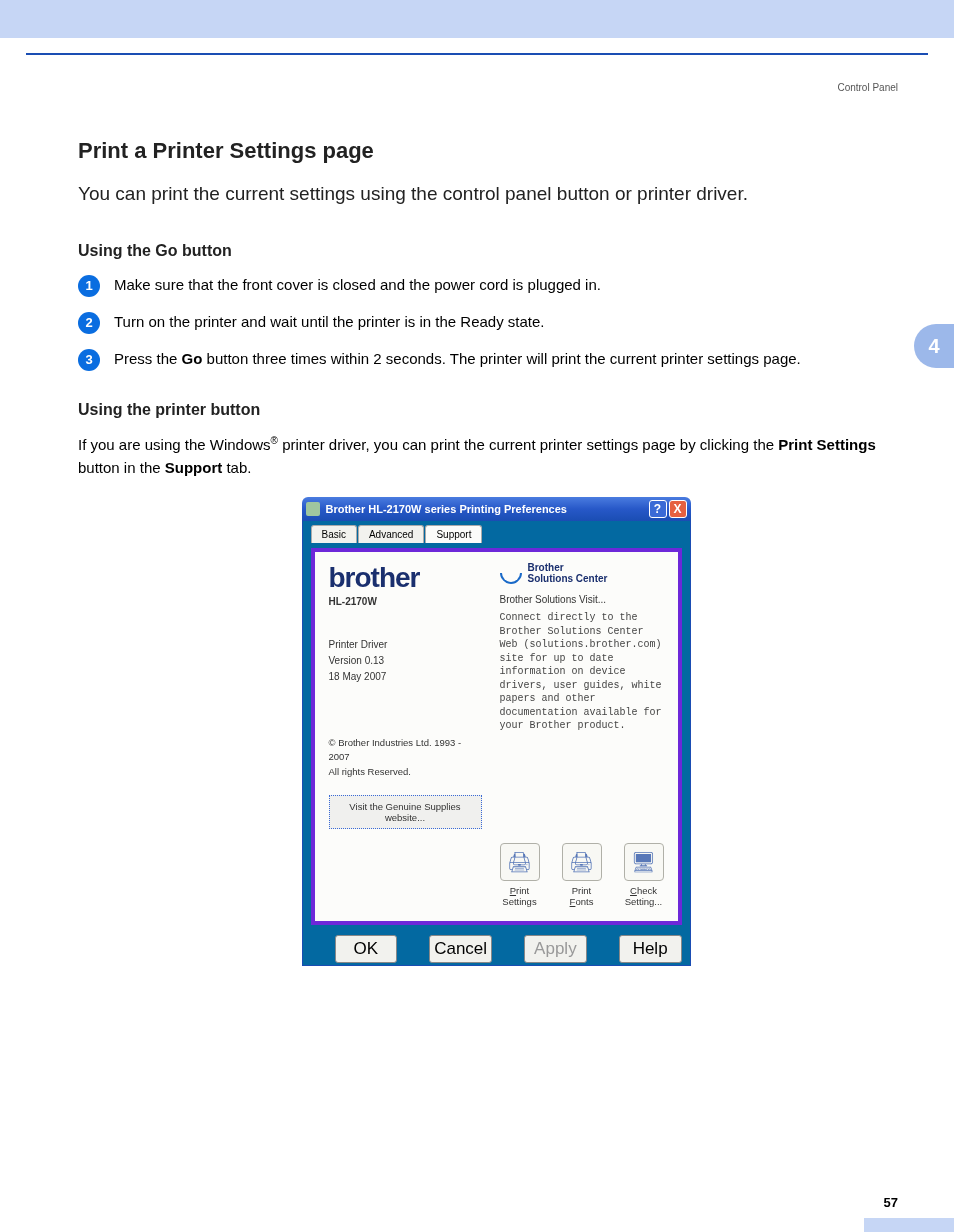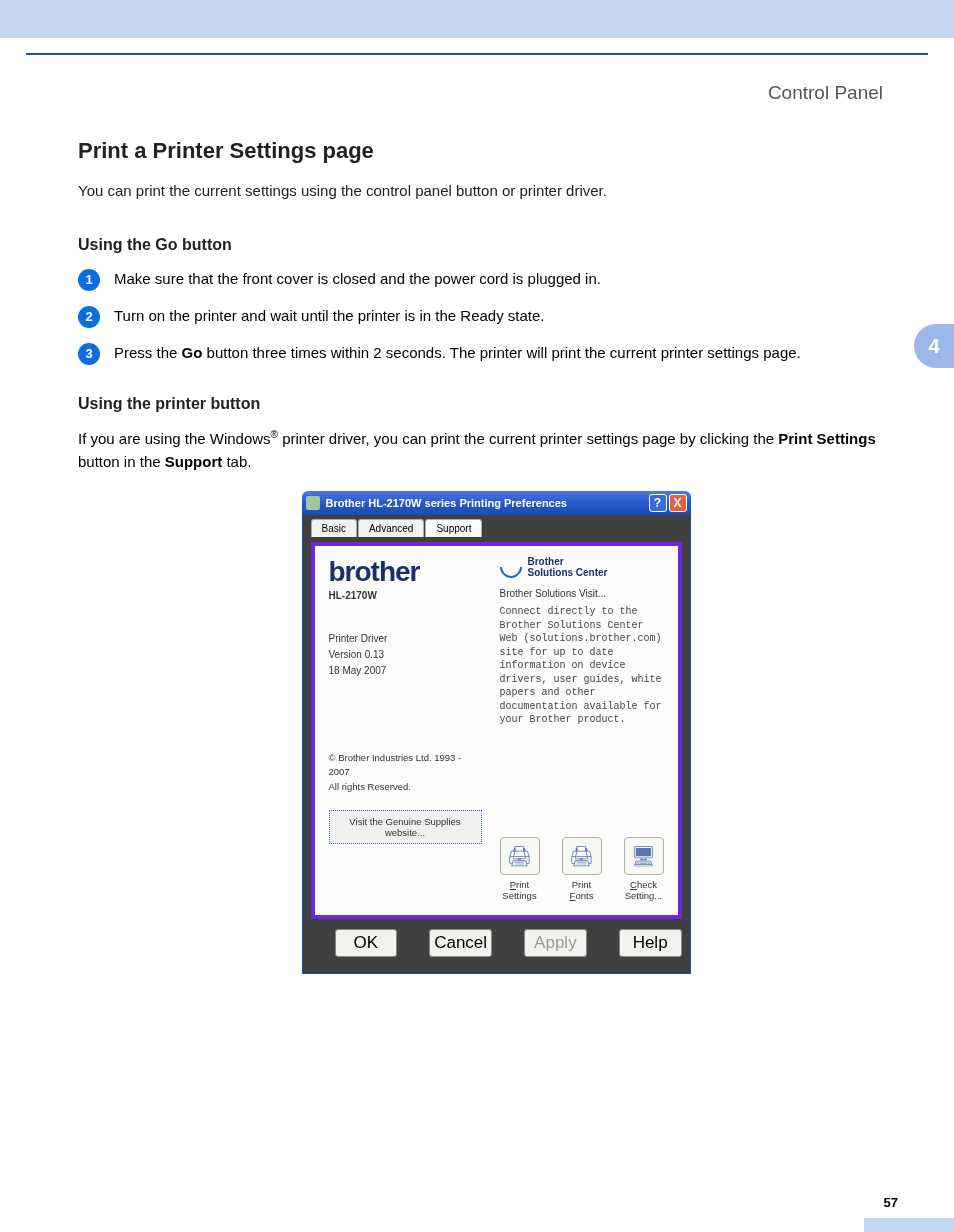--- a/index.html
+++ b/index.html
@@ -18,22 +18,22 @@
     background: #c6d6f5;
   }
   .top-rule {
     position: absolute;
     top: 53px; left: 26px; right: 26px;
     height: 2px;
     background: #1a4db3;
   }
   .header-label {
     position: absolute;
-    top: 82px; right: 71px;
-    font-size: 19px;
+    top: 82px; right: 56px;
+    font-size: 10px;
     color: #555;
   }
   .chapter-tab {
     position: absolute;
     right: 0;
     top: 324px;
     width: 40px;
     height: 44px;
     background: #9cb8ea;
     border-radius: 22px 0 0 22px;
@@ -50,21 +50,21 @@
     right: 40px;
     top: 138px;
   }
   h1 {
     font-size: 22px;
     font-weight: bold;
     margin-bottom: 16px;
     color: #222;
   }
   .intro {
-    font-size: 15px;
+    font-size: 19px;
     color: #222;
     margin-bottom: 30px;
     line-height: 1.5;
   }
   h2 {
     font-size: 16px;
     font-weight: bold;
     margin-bottom: 14px;
     color: #222;
     margin-top: 33px;
@@ -130,24 +130,24 @@
     border-radius: 3px;
     display: flex;
     align-items: center;
     justify-content: center;
     font-size: 12px;
     font-weight: bold;
   }
   .btn-help { background: #3a6ad6; color: #fff; }
   .btn-close { background: #e66040; color: #fff; }
   .dialog-body {
-    background: #404040;
+    background: #0369a1;
     border: 1px solid #1a4db3;
     border-top: none;
-    padding: 4px 8px 16px;
+    padding: 4px 8px 2px;
   }
   .tabs {
     display: flex;
     font-size: 10px;
     margin-bottom: 6px;
   }
   .tab {
     padding: 3px 10px;
     border: 1px solid #aaa;
     border-bottom: none;
@@ -173,21 +173,21 @@
   .left-col, .right-col { flex: 1; font-size: 10px; color: #333; }
   .brother-logo {
     font-family: Arial, sans-serif;
     font-size: 28px;
     font-weight: 900;
     color: #1a2f6e;
     letter-spacing: -1px;
   }
   .model { font-size: 10px; font-weight: bold; margin-top: 2px; }
   .drv-info { margin-top: 30px; line-height: 1.6; }
-  .copyright { margin-top: 72px; line-height: 1.5; font-size: 9.5px; }
+  .copyright { margin-top: 51px; line-height: 1.5; font-size: 9.5px; }
   .supplies-btn {
     margin-top: 16px;
     border: 1px dotted #3a6ad6;
     background: #f0f0ee;
     padding: 5px 6px;
     font-size: 9.5px;
     text-align: center;
   }
   .sol-logo {
     display: flex;

